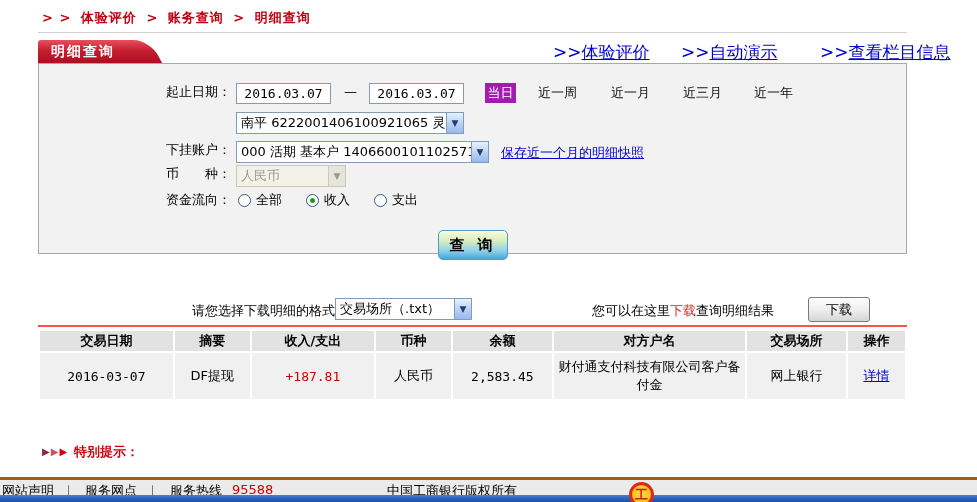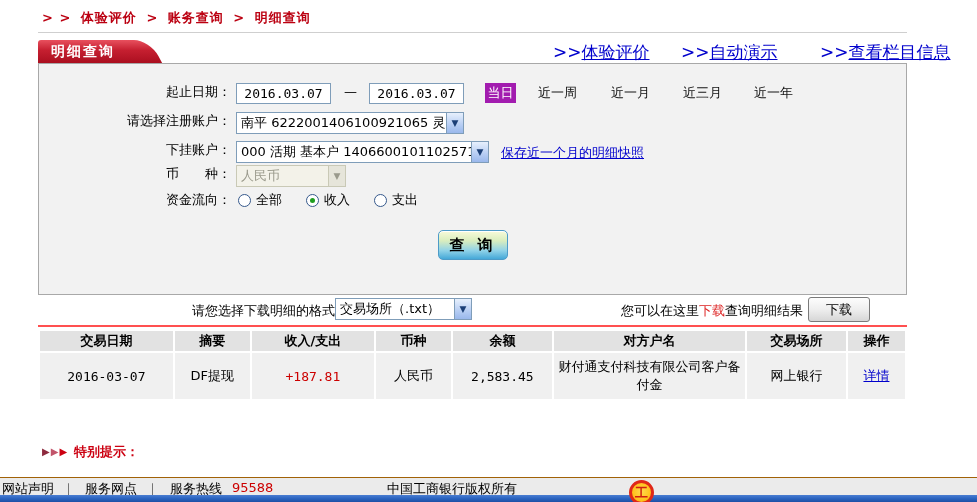--- a/index.html
+++ b/index.html
@@ -21,21 +21,21 @@
   .tab::after { content:""; position:absolute; right:-14px; bottom:0; width:28px; height:23px;
          background:linear-gradient(180deg,#e8505e 0%,#c51f30 45%,#ab0f20 100%);
          transform:skewX(28deg); border-top-right-radius:16px; z-index:-0; }
 
   
   .top-link { position:absolute; top:41px; color:#0000cc; font-size:17px; cursor:pointer; white-space:nowrap; }
   .top-link u { text-decoration:underline; }
   .tl-1 { left:553px; } .tl-2 { left:681px; } .tl-3 { left:820px; }
 
   
-  .panel { position:absolute; left:38px; top:63px; width:869px; height:232px; background:#f2f2f2; border:1px solid #a8a8a8; }
+  .panel { position:absolute; left:38px; top:63px; width:869px; height:191px; background:#f2f2f2; border:1px solid #a8a8a8; }
   .flabel { position:absolute; width:192px; text-align:right; color:#000; }
   .xpinput { position:absolute; height:21px; border:1px solid #7f9db9; background:#fff; text-align:center;
              font-family:"DejaVu Sans Mono","Liberation Mono",monospace; font-size:13px; color:#000; }
   .dash { position:absolute; color:#000; }
 
   .today { position:absolute; width:31px; height:20px; background:#a21caf; color:#fff; text-align:center; line-height:20px; cursor:pointer; }
   .qrange { position:absolute; color:#111; cursor:pointer; }
 
   
   .xpselect { position:absolute; height:22px; border:1px solid #7f9db9; background:#fff; display:flex; align-items:center; cursor:pointer; }
@@ -55,21 +55,21 @@
   .radio-opt.selected .radio-circle::after { content:""; position:absolute; left:3px; top:3px; width:5px; height:5px; border-radius:50%; background:#1f9e1f; }
 
   
   .query-btn { position:absolute; left:399px; top:166px; width:70px; height:30px;
       background:linear-gradient(180deg,#f8fbda 0%,#d9edbe 35%,#8fd2e8 70%,#45a8d8 100%);
       border:1px solid #4d9bc8; border-radius:5px; font-size:15px; font-weight:bold; color:#000;
       letter-spacing:4px; text-align:center; line-height:28px; cursor:pointer; box-shadow:inset 0 1px 0 #fff; }
 
   
   .dl-label { position:absolute; left:192px; top:302px; }
-  .dl-hint { position:absolute; left:621px; top:302px; white-space:nowrap; }
+  .dl-hint { position:absolute; left:592px; top:302px; white-space:nowrap; }
   .dl-hint .red { color:#d22; }
   .dl-btn { position:absolute; left:808px; top:297px; width:62px; height:25px;
       background:linear-gradient(180deg,#fdfdfd 0%,#eee 50%,#d6d6d6 100%);
       border:1px solid #7a7a7a; border-radius:3px; text-align:center; line-height:23px; cursor:pointer; }
 
   .red-line { position:absolute; left:38px; top:325px; width:869px; height:2px; background:#ff5050; }
 
   
   .dtable { position:absolute; left:38px; top:329px; width:869px; border-collapse:separate; border-spacing:2px; }
   .dtable th { background:#e2e2e2; font-weight:bold; font-size:13px; height:20px; padding:1px 2px; }
@@ -77,21 +77,21 @@
   .amount-pos { color:#cc0000; font-family:"DejaVu Sans Mono","Liberation Mono",monospace; }
   .mono { font-family:"DejaVu Sans Mono","Liberation Mono",monospace; }
 
   
   .note-arrows { position:absolute; left:42px; top:446px; font-size:10px; letter-spacing:1px; }
   .note-arrows .a1{color:#8d2b3e;} .note-arrows .a2{color:#c2556b;} .note-arrows .a3{color:#cc0011;}
   .note-title { position:absolute; left:74px; top:443px; color:#cc0011; font-weight:bold; }
   .note-item { position:absolute; left:57px; top:461px; color:#000; }
 
   
-  .footer { position:absolute; left:0; top:477px; width:977px; height:18px; background:#ebebeb; border-top:1px solid #a16207;text-align:center; }
+  .footer { position:absolute; left:0; top:477px; width:977px; height:18px; background:#ebebeb; border-top:3px solid #a16207;text-align:center; }
   .footer span { position:absolute; top:2px; font-size:13px; }
   .f-link { cursor:pointer; }
   .f-sep { color:#555; }
   .f-l1 { left:2px; } .f-s1 { left:62px; } .f-l2 { left:85px; } .f-s2 { left:146px; }
   .f-l3 { left:170px; } .f-hot { left:232px; color:#cc0000; }
   .f-copy { left:387px; } .f-icp { left:520px; }
   .badge { position:absolute; left:629px; top:-4px; width:25px; height:25px; border-radius:50%;
       background:radial-gradient(circle at 50% 45%, #ffd94d 0%, #ffc31e 60%, #f0a500 100%);
       border:3px solid #e02818; display:flex; align-items:center; justify-content:center;
       color:#d02010; font-size:11px; font-weight:bold; z-index:3; }
@@ -122,21 +122,20 @@
     <div class="flabel" style="top:19px;">起止日期：</div>
     <input class="xpinput" style="left: 197px; top: 19px; width: 95px;" value="2016.03.07">
     <span class="dash" style="left:305px; top:20px;">—</span>
     <input class="xpinput" style="left: 330px; top: 19px; width: 95px;" value="2016.03.07">
     <span class="today" style="left:446px; top:19px;">当日</span>
     <span class="qrange" style="left:499px; top:20px;">近一周</span>
     <span class="qrange" style="left:572px; top:20px;">近一月</span>
     <span class="qrange" style="left:644px; top:20px;">近三月</span>
     <span class="qrange" style="left:715px; top:20px;">近一年</span>
 
-    <div class="flabel" style="top:48px;">请选择注册账户：</div>
     <div class="xpselect" style="left:197px; top:48px; width:228px;">
       <span class="sel-text">南平 6222001406100921065 灵通卡</span>
       <span class="sel-arrow">▼</span>
     </div>
 
     <div class="flabel" style="top:77px;">下挂账户：</div>
     <div class="xpselect" style="left:197px; top:77px; width:253px;">
       <span class="sel-text">000 活期 基本户 1406600101102571848</span>
       <span class="sel-arrow">▼</span>
     </div>

